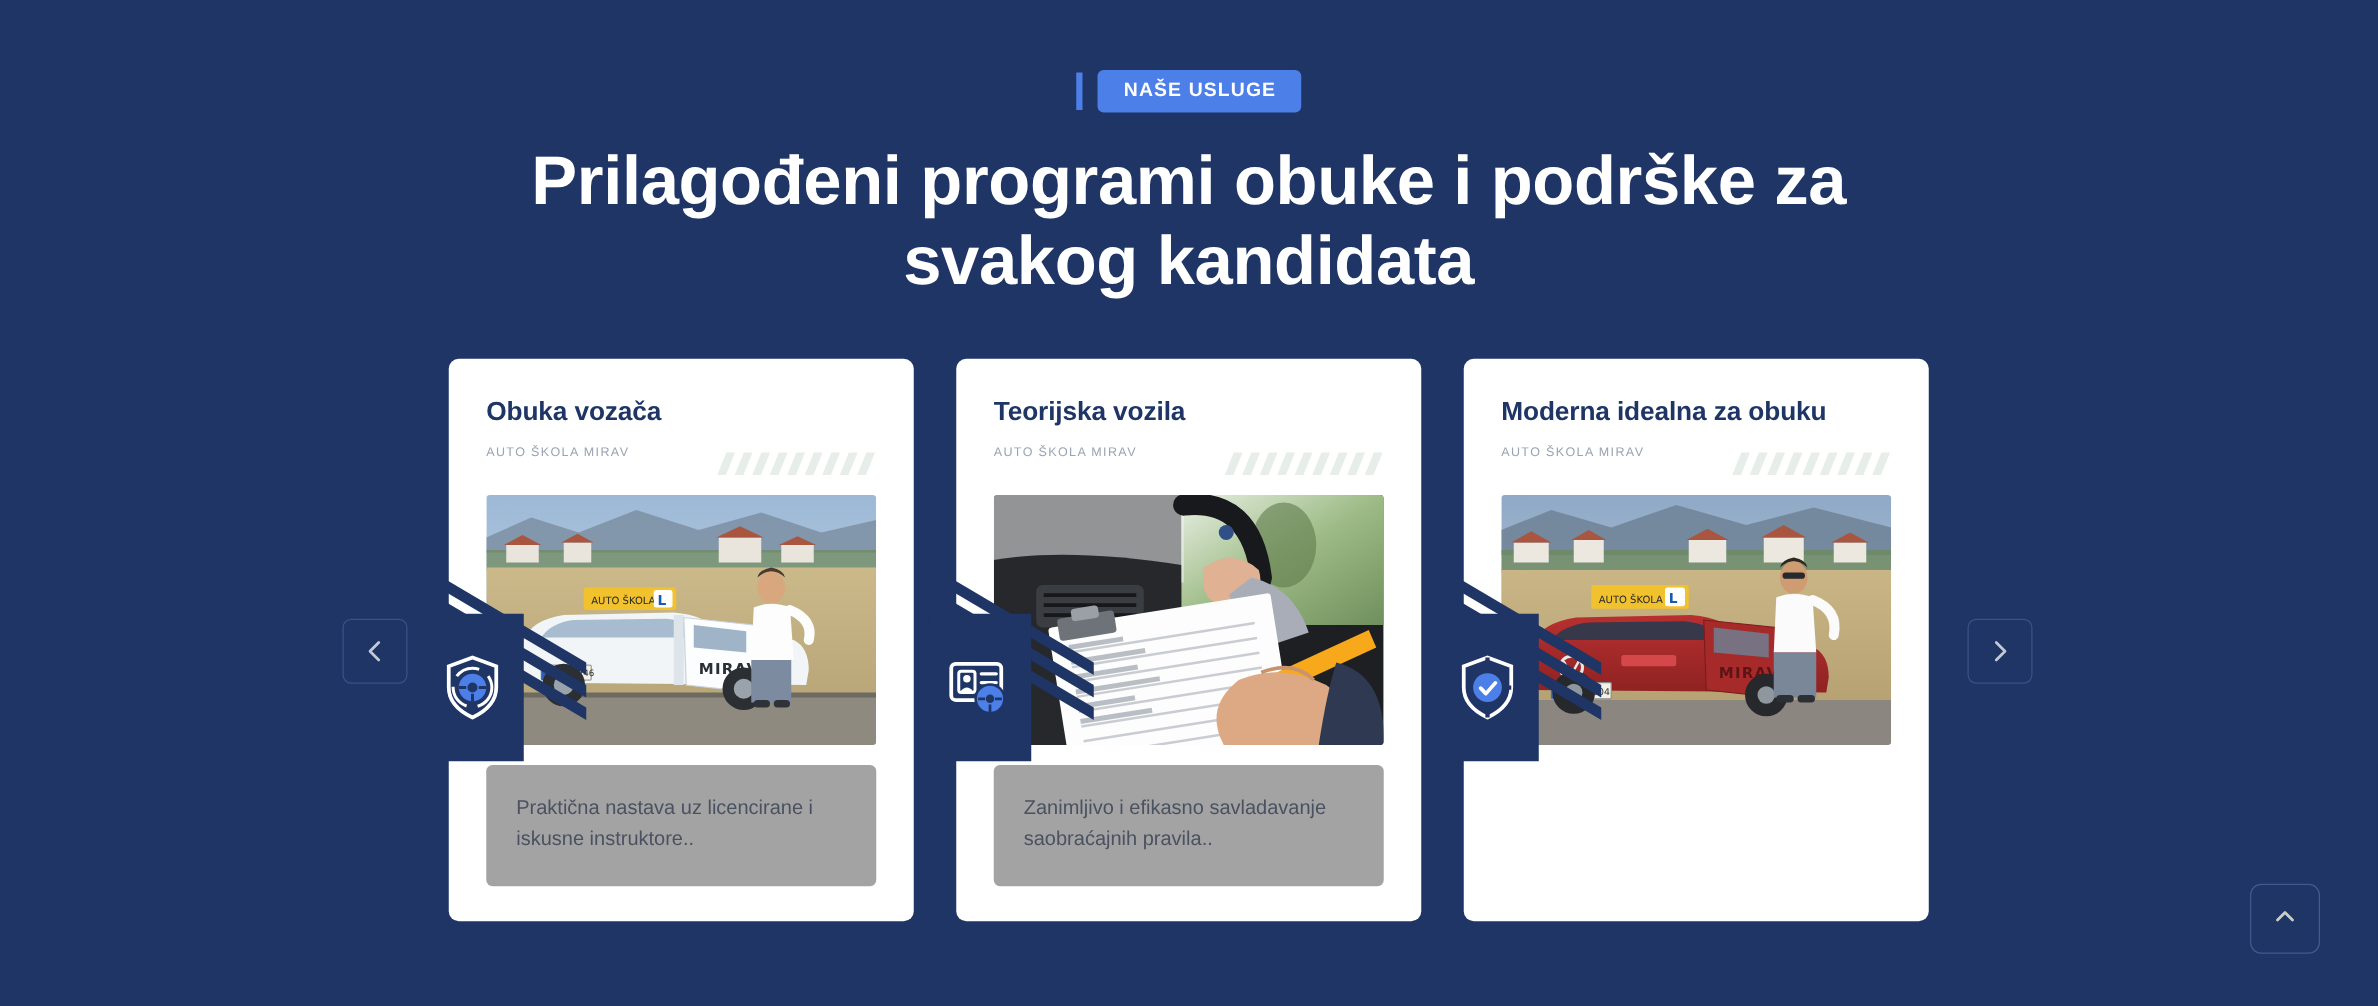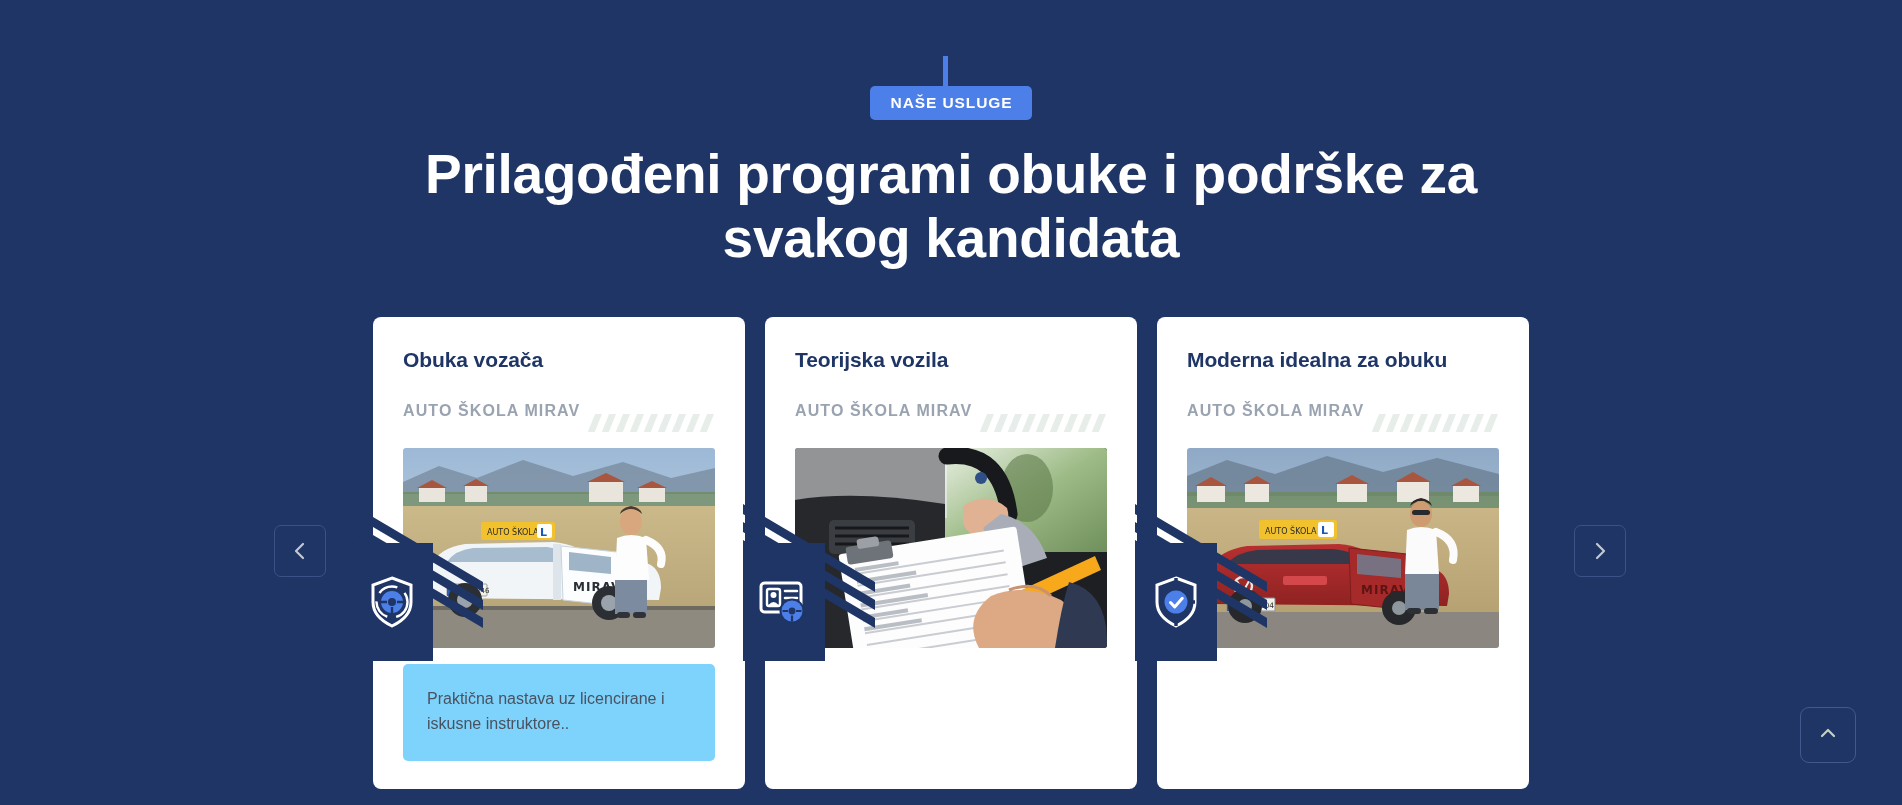--- a/index.html
+++ b/index.html
@@ -17,21 +17,20 @@
   .section-head {
     padding-top: 56px;
     text-align: center;
   }
 
   .badge-row {
     display: flex;
     align-items: center;
     justify-content: center;
     margin-bottom: 22px;
-    flex-direction: column;
   }
 
   .badge-bar {
     width: 5px;
     height: 30px;
     background: #4d7fe8;
     margin-right: 12px;
     flex: 0 0 auto;
   }
 
@@ -61,21 +60,21 @@
   
   .carousel {
     position: relative;
     margin-top: 46px;
     height: 460px;
   }
 
   .cards {
     display: flex;
     justify-content: center;
-    gap: 20px;
+    gap: 34px;
   }
 
   .card {
     width: 372px;
     background: #ffffff;
     border-radius: 8px;
     position: relative;
     padding: 30px 30px 28px 30px;
   }
 
@@ -87,24 +86,24 @@
   .card-title {
     color: #1e3565;
     font-size: 21px;
     font-weight: bold;
     line-height: 1.25;
     letter-spacing: -0.1px;
   }
 
   .card-sub {
     color: #9aa3b0;
-    font-size: 16px;
-    font-weight: bold;
+    font-size: 10px;
+    font-weight: normal;
     letter-spacing: 1.1px;
-    margin-top: 28px;
+    margin-top: 13px;
   }
 
   .head-stripes {
     position: absolute;
     right: -2px;
     bottom: -12px;
     width: 130px;
     height: 18px;
     overflow: hidden;
     opacity: 0.85;
@@ -156,21 +155,21 @@
     background: #1e3565;
     display: flex;
     align-items: center;
     justify-content: center;
   }
   .icon-block svg { display: block; }
 
   
   .card-desc {
     margin-top: 16px;
-    background: #7dd3fc;
+    background: #a3a3a3;
     border-radius: 5px;
     padding: 22px 24px 24px 24px;
     color: #4a5160;
     font-size: 16px;
     line-height: 1.62;
   }
 
   
   .nav-arrow {
     position: absolute;
@@ -426,20 +425,21 @@
               <path d="M27 13 h12 M27 20 h12 M27 26 h7" stroke="#ffffff" stroke-width="2.6" stroke-linecap="round"></path>
               <circle cx="34" cy="33" r="12.5" fill="#1e3565"></circle>
               <circle cx="34" cy="33" r="10.5" fill="#4d7fe8"></circle>
               <circle cx="34" cy="33" r="3.4" fill="#1e3565"></circle>
               <path d="M24.5 33 h5.5 M38 33 h5.5 M34 43.5 v-6" stroke="#1e3565" stroke-width="2.2"></path>
             </svg>
           </span>
         </div>
       </div>
 
+      <div class="card-desc">Zanimljivo i efikasno savladavanje saobraćajnih pravila..</div>
     </div>
 
     <div class="card card--tall">
       <div class="card-head">
         <div class="card-title">Moderna idealna za obuku</div>
         <div class="card-sub">AUTO ŠKOLA MIRAV</div>
         <div class="head-stripes">
           <i style="left:4px"></i>
             <i style="left:18px"></i>
             <i style="left:32px"></i>

